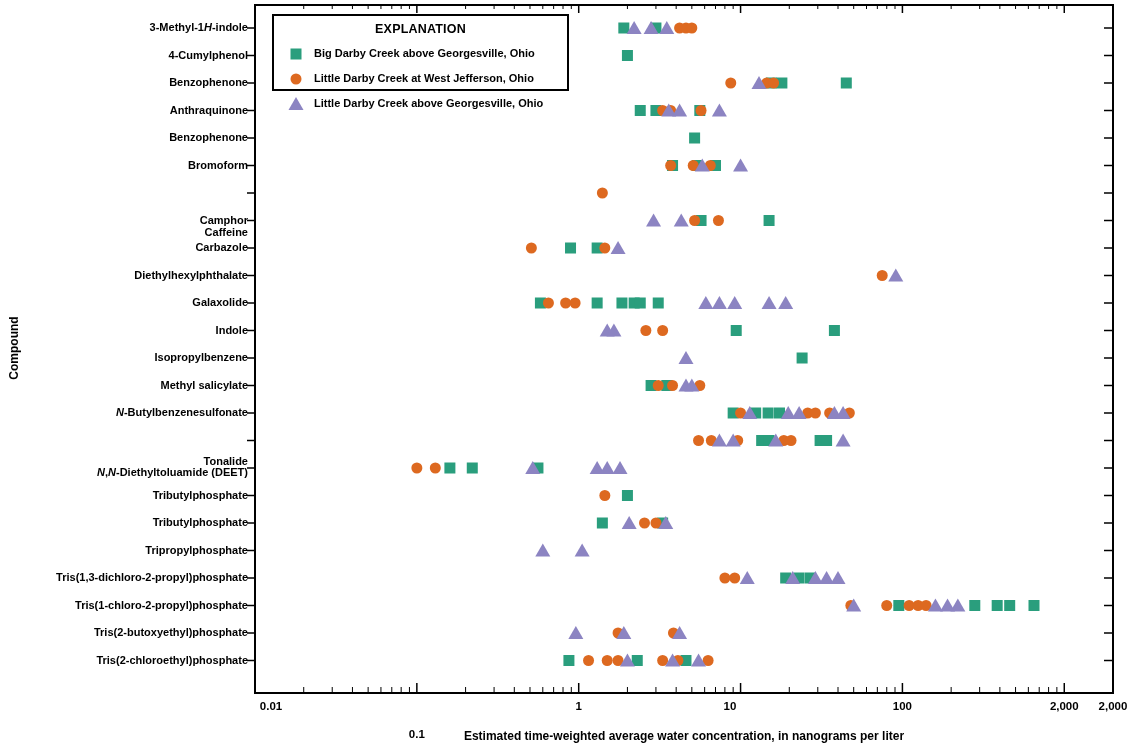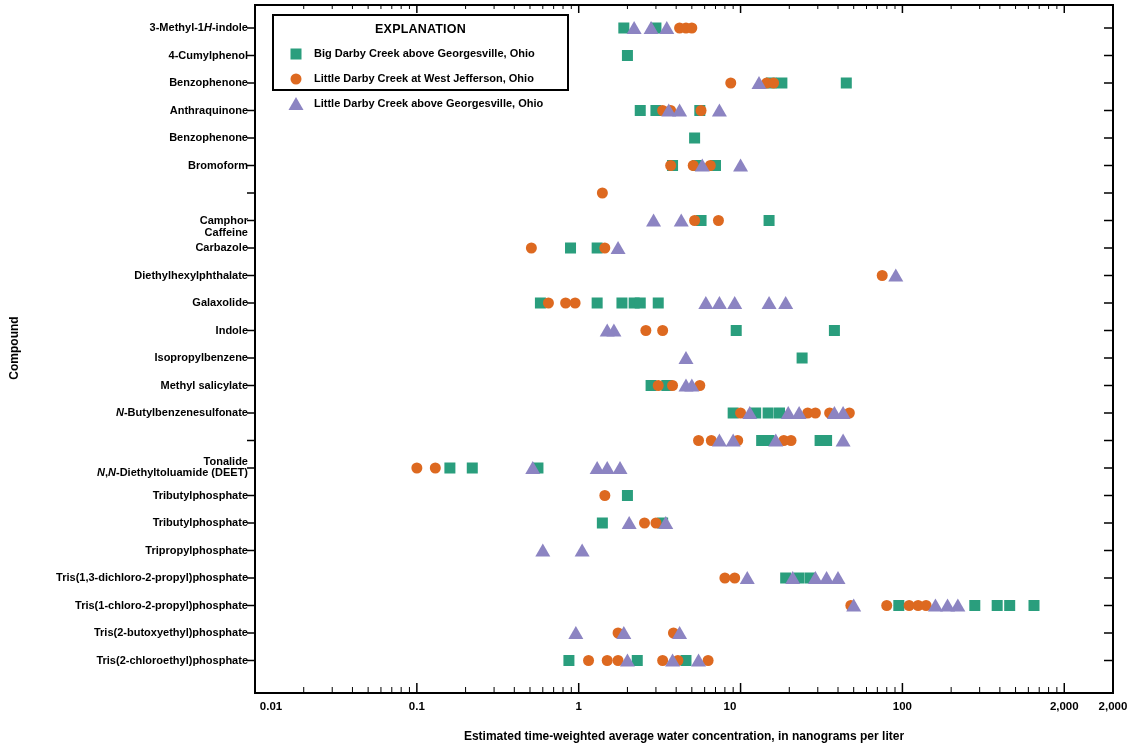--- a/index.html
+++ b/index.html
@@ -350,21 +350,21 @@
       <span class="ylab" style="top: 516px;">Tributylphosphate</span>
       <span class="ylab" style="top: 543.5px;">Tripropylphosphate</span>
       <span class="ylab" style="top: 571px;">Tris(1,3-dichloro-2-propyl)phosphate</span>
       <span class="ylab" style="top: 598.5px;">Tris(1-chloro-2-propyl)phosphate</span>
       <span class="ylab" style="top: 626px;">Tris(2-butoxyethyl)phosphate</span>
       <span class="ylab" style="top: 653.5px;">Tris(2-chloroethyl)phosphate</span>
     </div>
 
   <div id="x-ticks">
       <span class="xtick" style="left: 255px; padding-left: 32px;">0.01</span>
-      <span class="xtick" style="left: 416.855px;">0.1</span>
+      <span class="xtick" style="left: 416.855px; margin-top: 28px;">0.1</span>
       <span class="xtick" style="left: 578.711px;">1</span>
       <span class="xtick" style="left: 730px;">10</span>
       <span class="xtick" style="left: 902.421px;">100</span>
       <span class="xtick" style="left: 1064.28px;">2,000</span>
       <span class="xtick" style="left: 1113px;">2,000</span>
     </div>
   <div class="x-axis-title">Estimated time-weighted average water concentration, in nanograms per liter</div>
 
   <div class="legend">
     <div class="legend-title">EXPLANATION</div>

